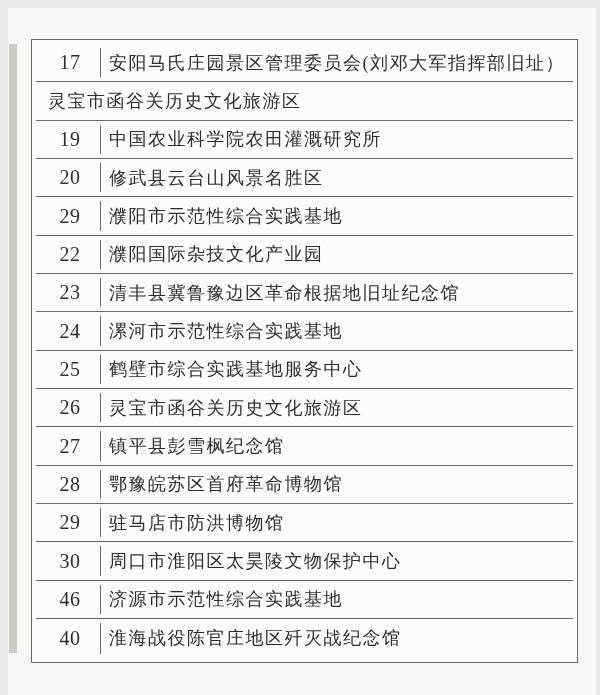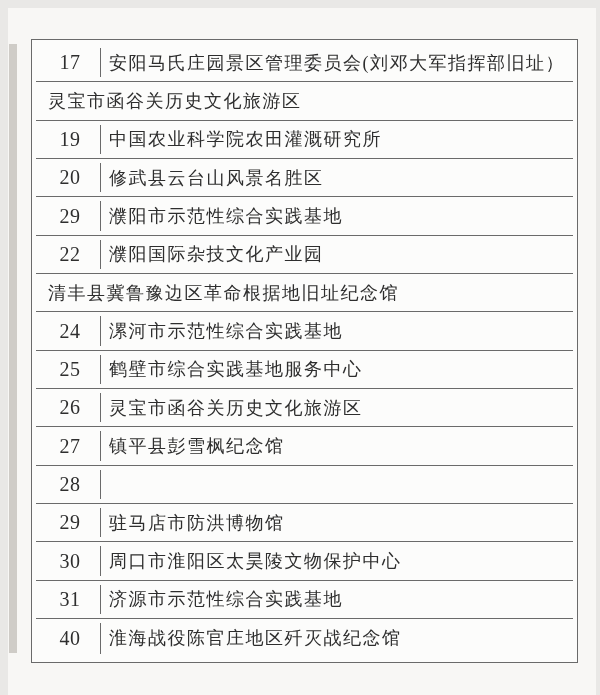--- a/index.html
+++ b/index.html
@@ -94,20 +94,21 @@
     <div class="cell num">29</div>
     <div class="cell name">濮阳市示范性综合实践基地</div>
   </div>
 
   <div class="row">
     <div class="cell num">22</div>
     <div class="cell name">濮阳国际杂技文化产业园</div>
   </div>
 
   <div class="row">
+    <div class="cell num">23</div>
     <div class="cell name">清丰县冀鲁豫边区革命根据地旧址纪念馆</div>
   </div>
 
   <div class="row">
     <div class="cell num">24</div>
     <div class="cell name">漯河市示范性综合实践基地</div>
   </div>
 
   <div class="row">
     <div class="cell num">25</div>
@@ -119,34 +120,35 @@
     <div class="cell name">灵宝市函谷关历史文化旅游区</div>
   </div>
 
   <div class="row">
     <div class="cell num">27</div>
     <div class="cell name">镇平县彭雪枫纪念馆</div>
   </div>
 
   <div class="row">
     <div class="cell num">28</div>
+    <div class="cell name">鄂豫皖苏区首府革命博物馆</div>
   </div>
 
   <div class="row">
     <div class="cell num">29</div>
     <div class="cell name">驻马店市防洪博物馆</div>
   </div>
 
   <div class="row">
     <div class="cell num">30</div>
     <div class="cell name">周口市淮阳区太昊陵文物保护中心</div>
   </div>
 
   <div class="row">
-    <div class="cell num">31</div>
+    <div class="cell num">46</div>
     <div class="cell name">济源市示范性综合实践基地</div>
   </div>
 
   <div class="row">
     <div class="cell num">40</div>
     <div class="cell name">淮海战役陈官庄地区歼灭战纪念馆</div>
   </div>
 </div>
 </div>
 

